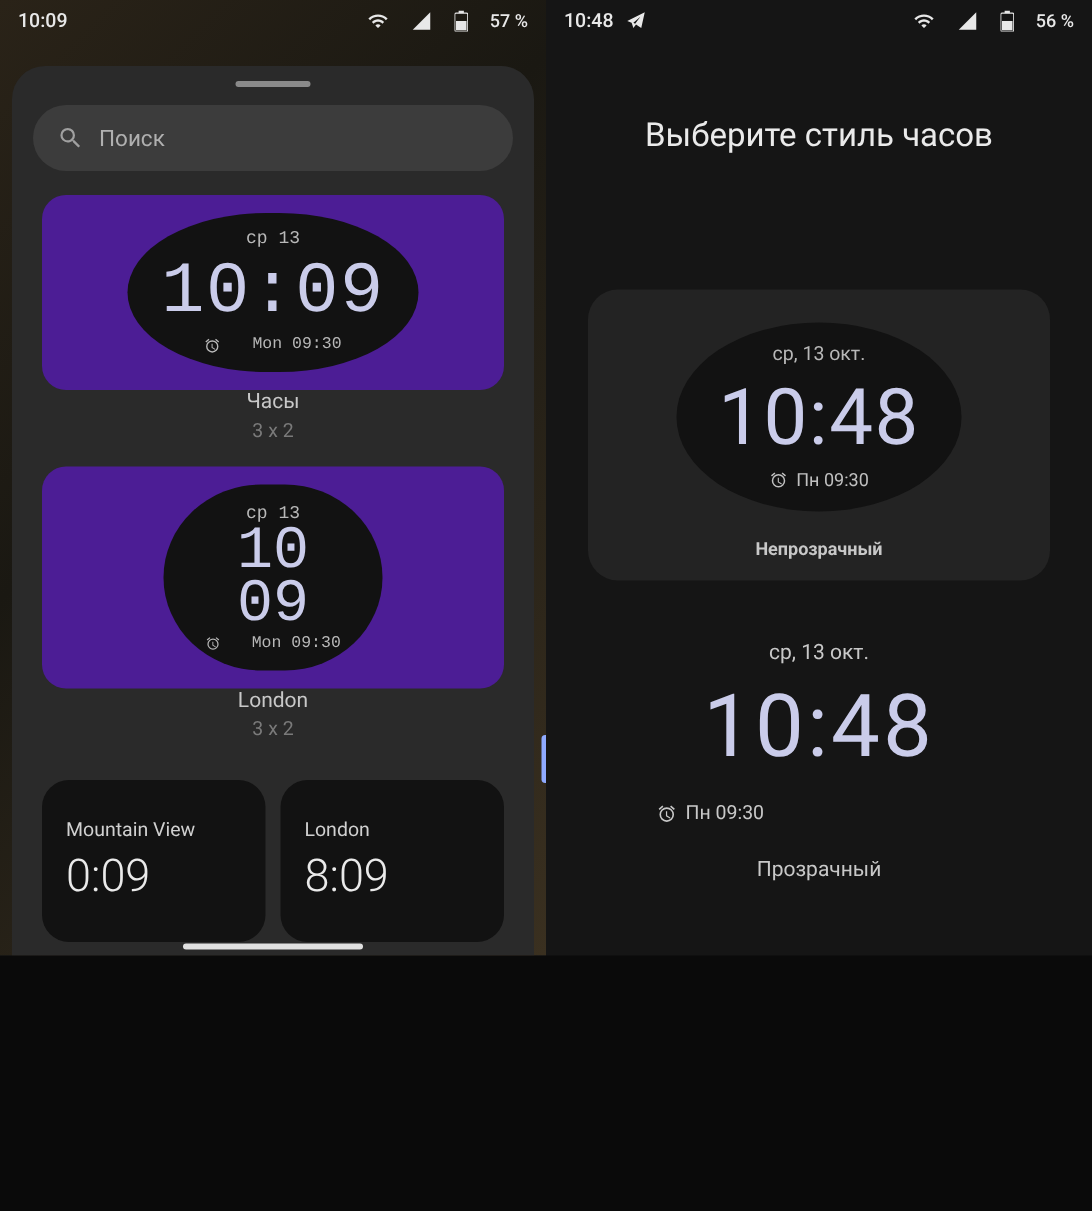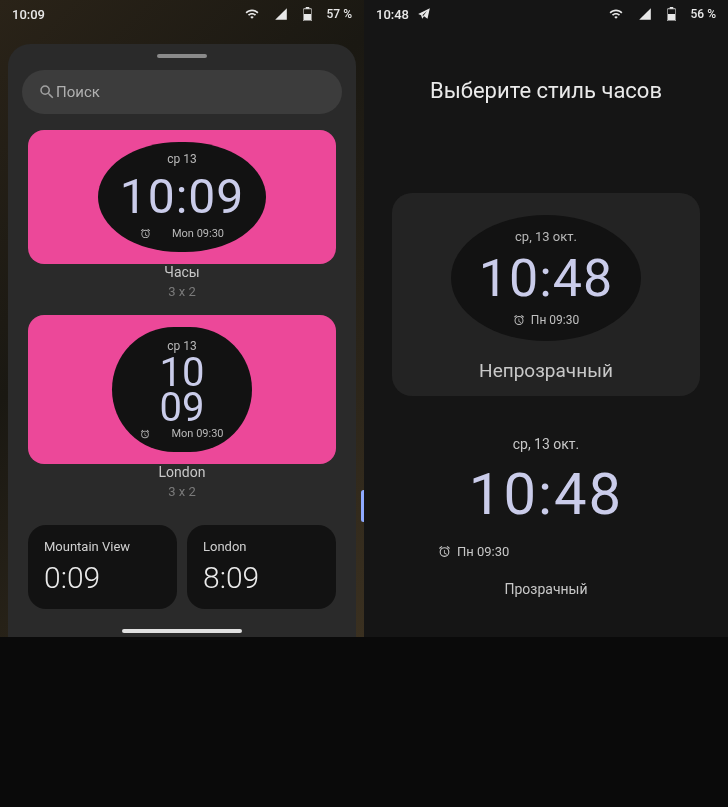--- a/index.html
+++ b/index.html
@@ -78,36 +78,38 @@
     background: #8a8a8a;
     margin: 0 auto 12px;
   }
   .search-pill {
     background: #3c3c3c;
     border-radius: 24px;
     height: 44px;
     display: flex;
     align-items: center;
     padding: 0 16px;
+    gap: 10px;
     color: #b0b0b0;
     font-size: 15px;
     margin-bottom: 8px;
   }
   .widget-scroll {
     overflow: hidden;
     height: calc(100% - 70px);
   }
   .widget-group { padding: 8px 6px; }
   .widget-preview-area {
-    background: #ec4899;
+    background: #4c1d95;
     border-radius: 16px;
     padding: 12px;
     display: flex;
     flex-direction: column;
     align-items: center;
+    font-family: Liberation Mono, monospace;
   }
   .clock-bubble {
     background: #121212;
     border-radius: 50% / 52%;
     padding: 10px 22px 12px;
     text-align: center;
   }
   .bubble-date {
     font-size: 12px;
     color: #b8b8b8;
@@ -156,21 +158,21 @@
   }
   .worldclock-row {
     display: flex;
     gap: 10px;
     margin-top: 10px;
   }
   .worldclock-card {
     flex: 1;
     background: #121212;
     border-radius: 18px;
-    padding: 14px 16px;
+    padding: 26px 16px;
   }
   .wc-city {
     font-size: 13px;
     color: #d0d0d0;
     margin-bottom: 6px;
   }
   .wc-time {
     font-size: 30px;
     font-weight: 300;
     color: #eaeaea;
@@ -223,22 +225,23 @@
     display: flex;
     align-items: center;
     justify-content: center;
     gap: 6px;
     font-size: 12px;
     color: #c0c0c0;
     margin-top: 4px;
   }
   .style-label {
     color: #c8c8c8;
-    font-size: 19px;
+    font-size: 12px;
     margin-top: 18px;
+    font-weight: bold;
   }
   .style-date-trans {
     font-size: 14px;
     color: #c8c8c8;
     margin-bottom: 8px;
   }
   .style-alarm-trans {
     display: flex;
     align-items: center;
     justify-content: flex-start;

